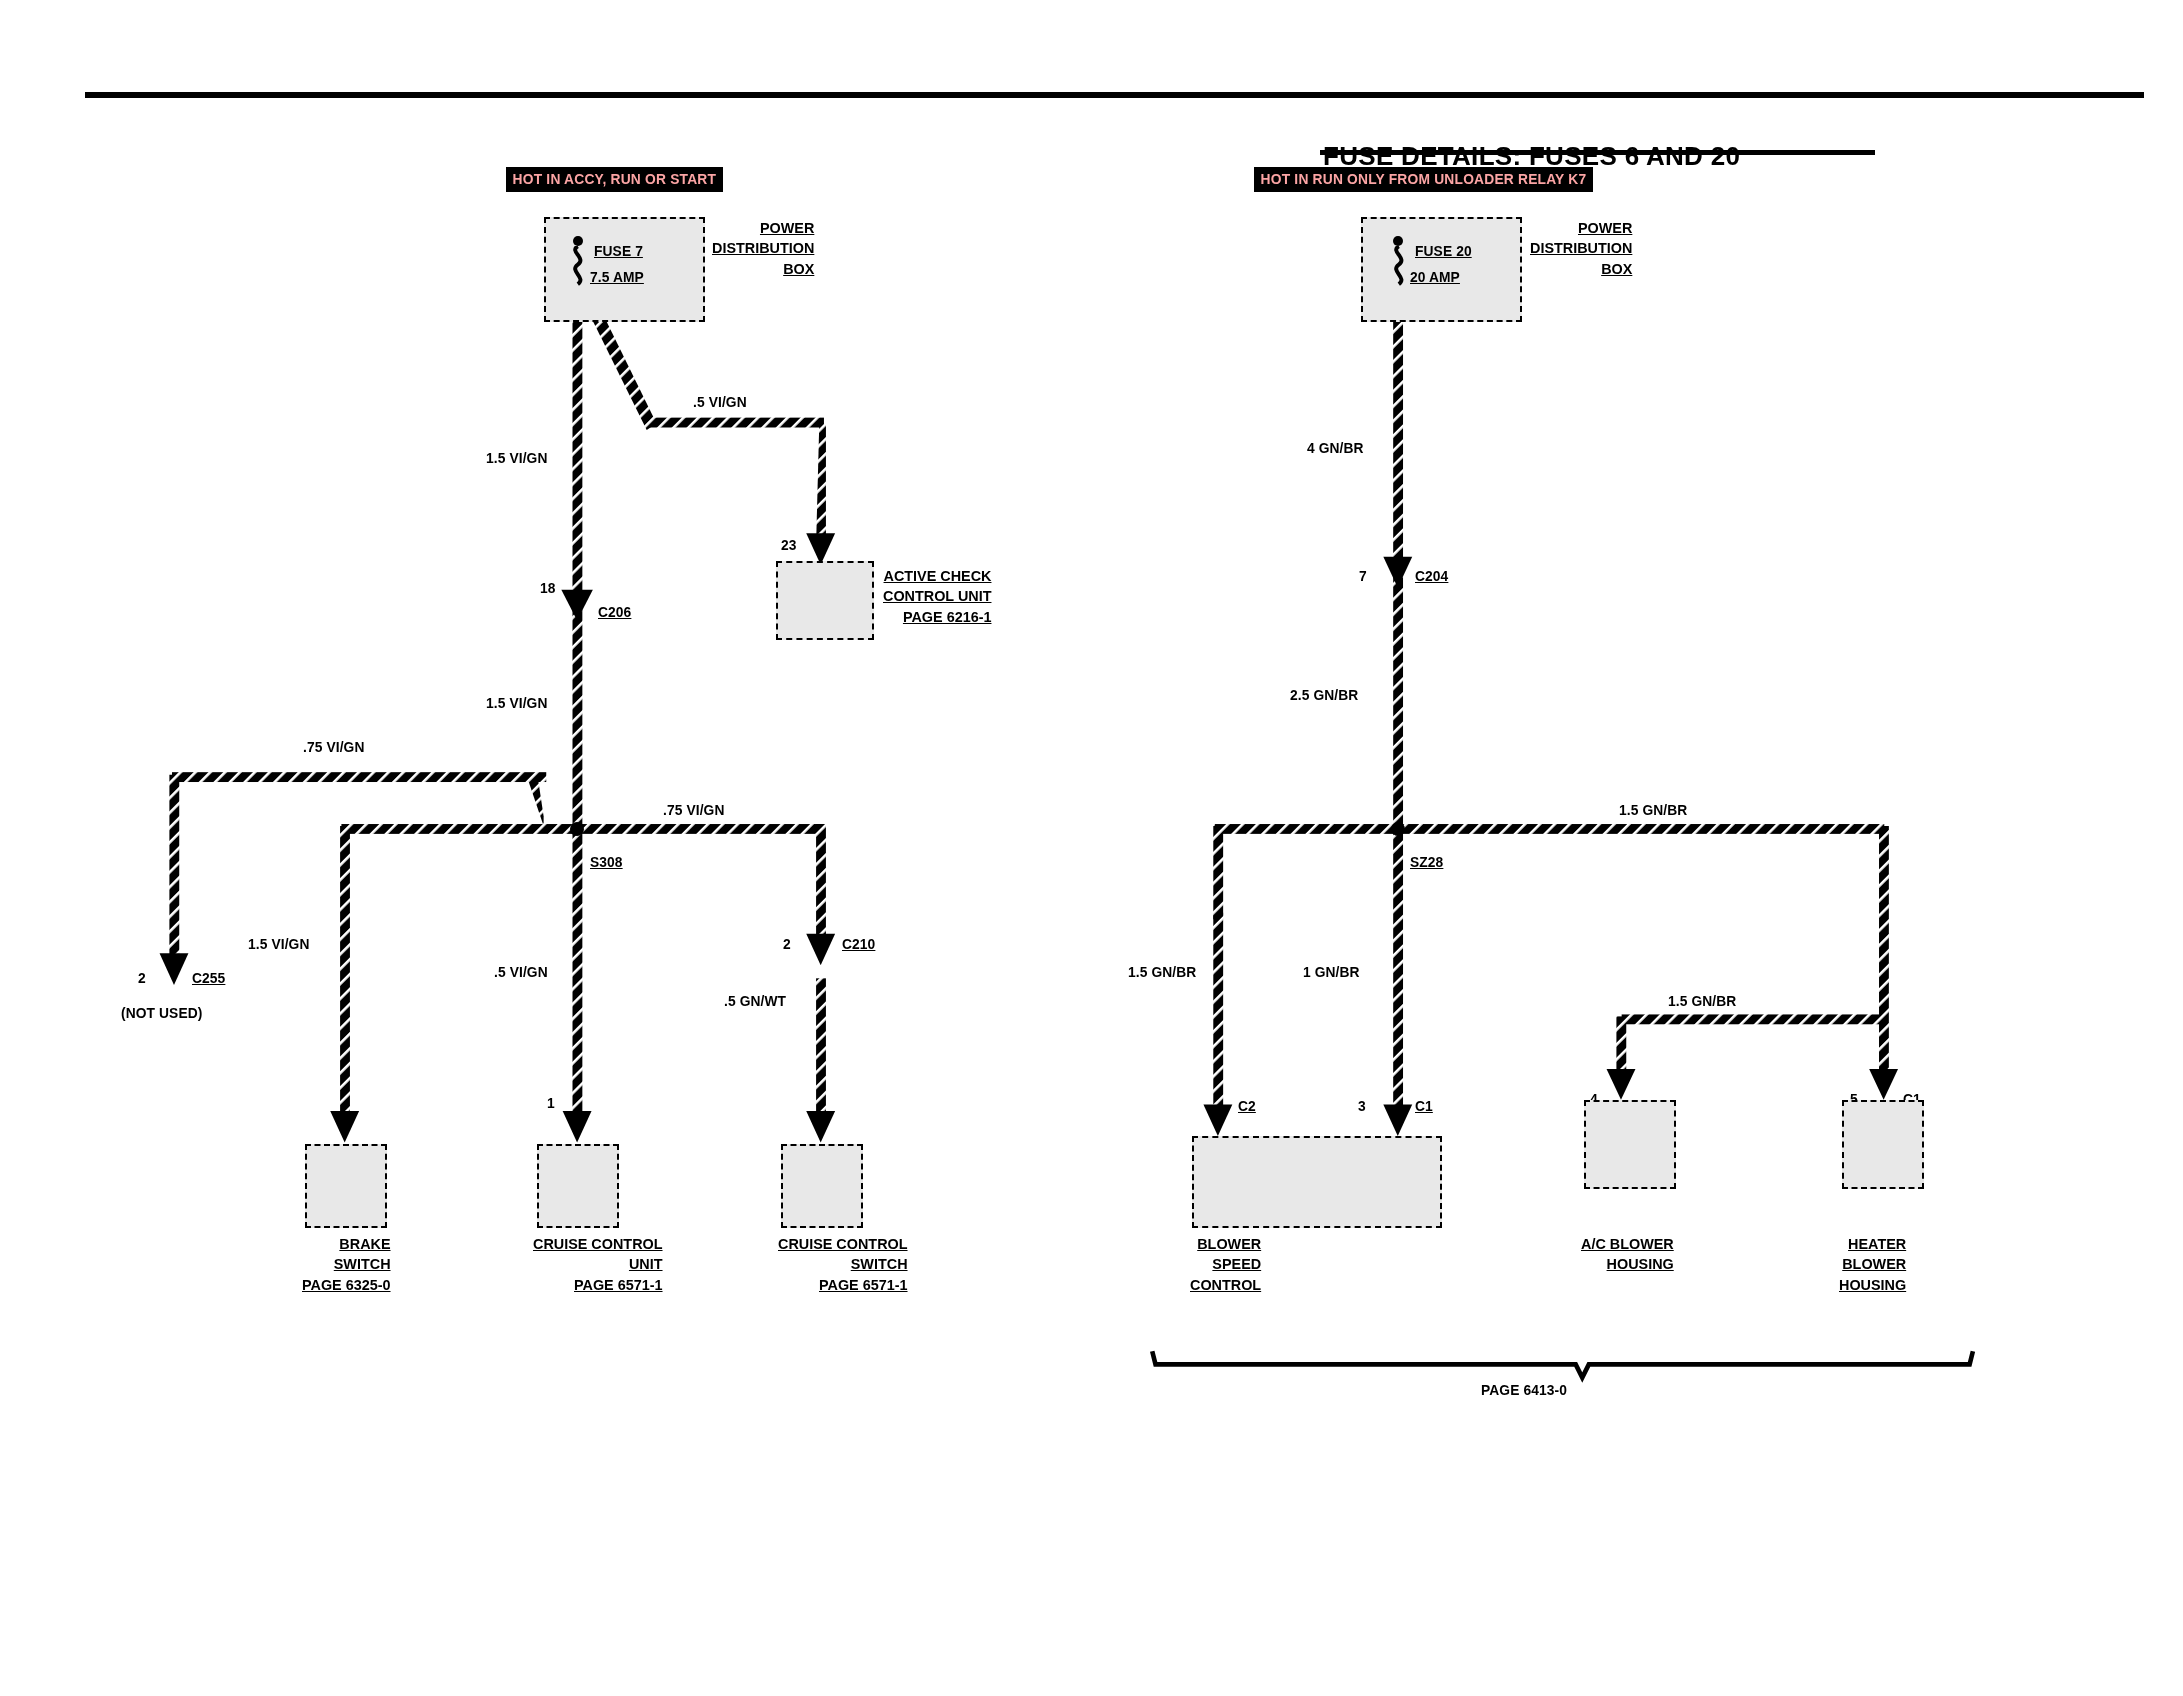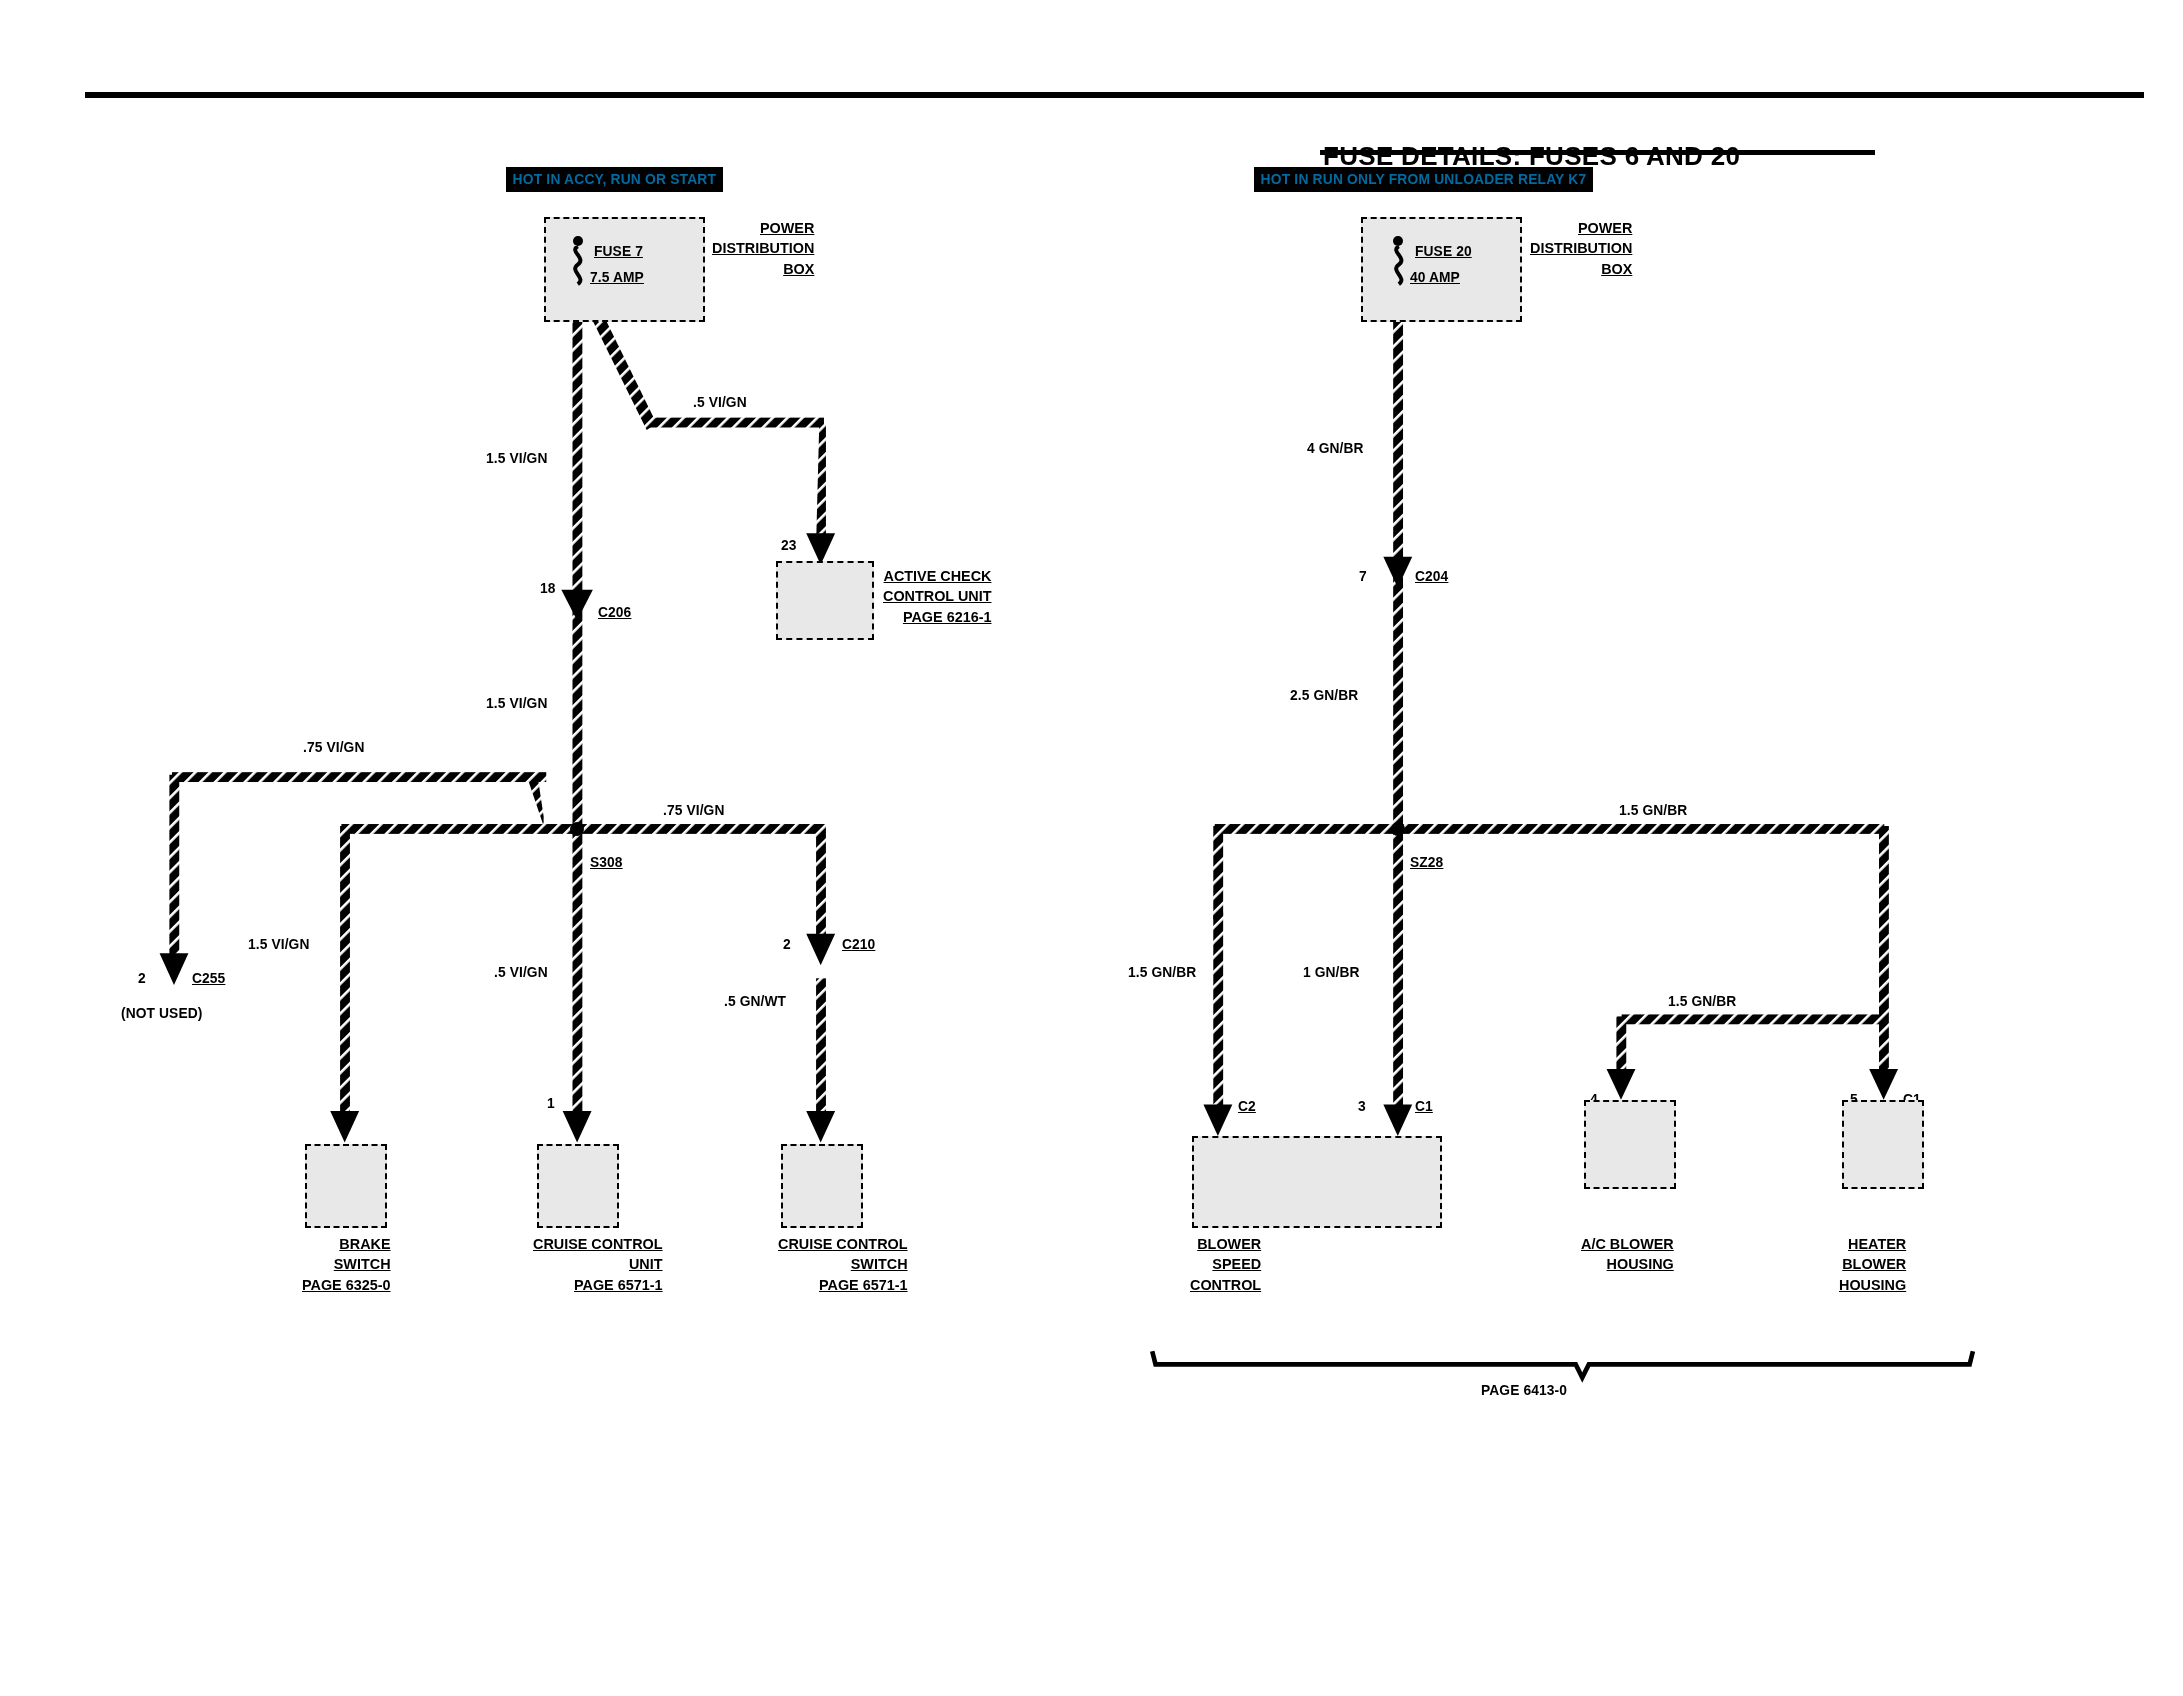--- a/index.html
+++ b/index.html
@@ -50,21 +50,21 @@
     left: 1320px;
     top: 150px;
     width: 555px;
     height: 4.6px;
     background: #000;
   }
 
   
   .banner {
     background: #000;
-    color: #0369a1;
+    color: #fca5a5;
     font-size: 13.8px;
     font-weight: bold;
     letter-spacing: 0.2px;
     padding: 4.6px 6.6px 5.3px 6.6px;
     white-space: nowrap;
   }
 
   
   .dashbox {
     border: 2.6px dashed #000;
@@ -248,21 +248,21 @@
   </div>
 
   <div class="abs banner" style="left:1254px; top:167px;">HOT IN RUN ONLY FROM UNLOADER RELAY K7</div>
 
   <div class="abs dashbox" style="left:1361px; top:217px; width:161px; height:105px;"></div>
   <div class="abs dot-sm" style="left:1393px; top:236px;"></div>
   <svg class="abs" style="left:1387px; top:246px;" width="23.6" height="41" viewBox="0 0 36 62">
     <path d="M18 0 C4 8, 32 18, 18 28 C4 38, 32 48, 18 58" fill="none" stroke="#000" stroke-width="6"></path>
   </svg>
   <div class="abs lbl lbl-u" style="left:1415px; top:243px;">FUSE 20</div>
-  <div class="abs lbl lbl-u" style="left:1410px; top:269px;">40 AMP</div>
+  <div class="abs lbl lbl-u" style="left:1410px; top:269px;">20 AMP</div>
   <div class="abs comp-label" style="left:1530px; top:218px;">
     <div>POWER</div>
     <div>DISTRIBUTION</div>
     <div>BOX</div>
   </div>
 
   <div class="abs lbl" style="left:1307px; top:440px;">4 GN/BR</div>
 
   <div class="abs lbl" style="left:1359px; top:568px;">7</div>
   <div class="abs lbl lbl-u" style="left:1415px; top:568px;">C204</div>

